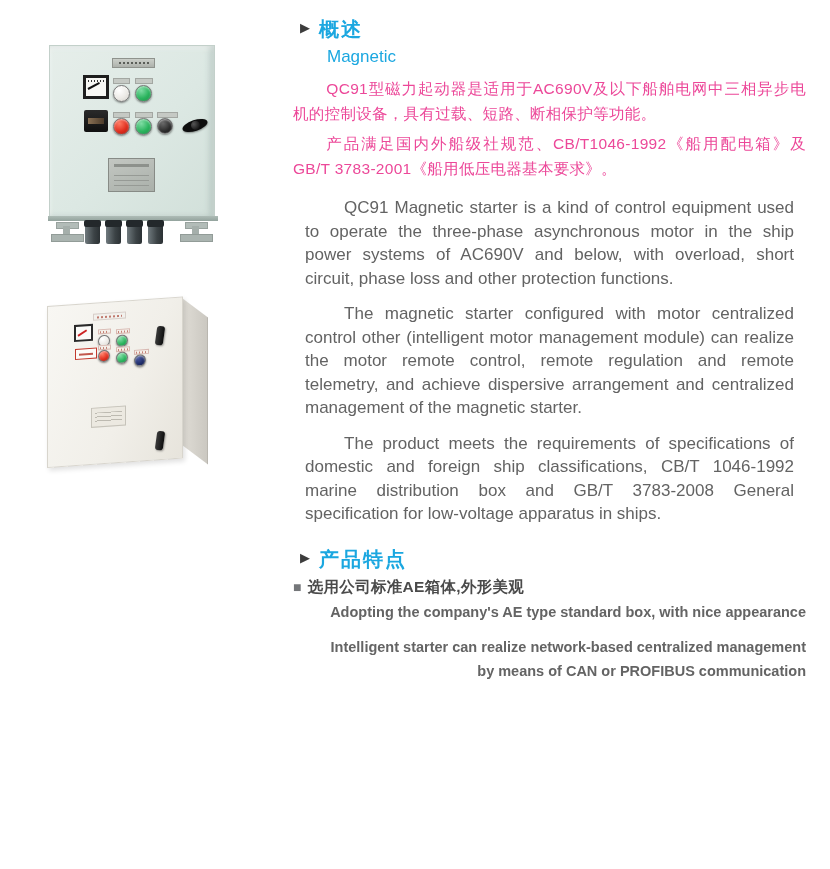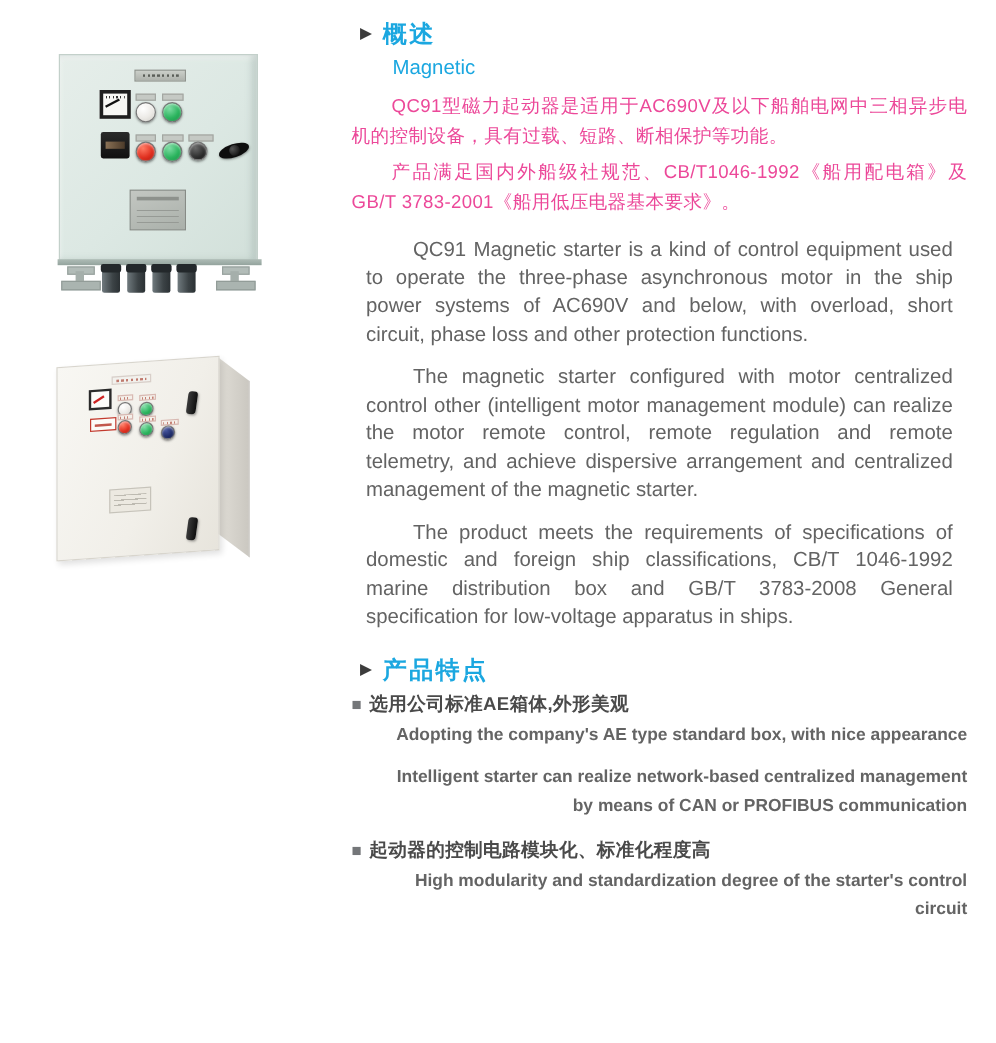--- a/index.html
+++ b/index.html
@@ -191,19 +191,15 @@
       <span class="sec-title-cn">产品特点</span>
     </div>
 
     <div class="feat">
       <div class="feat-cn"><span class="sq">■</span><span>选用公司标准AE箱体,外形美观</span></div>
       <div class="feat-en">Adopting the company's AE type standard box, with nice appearance</div>
     </div>
     <div class="feat">
       <div class="feat-en">Intelligent starter can realize network-based centralized management by means of CAN or PROFIBUS communication</div>
     </div>
-    <div class="feat">
-      <div class="feat-cn"><span class="sq">■</span><span>起动器的控制电路模块化、标准化程度高</span></div>
-      <div class="feat-en">High modularity and standardization degree of the starter's control circuit</div>
-    </div>
 
   </div>
 </div>
 
 </body></html>

